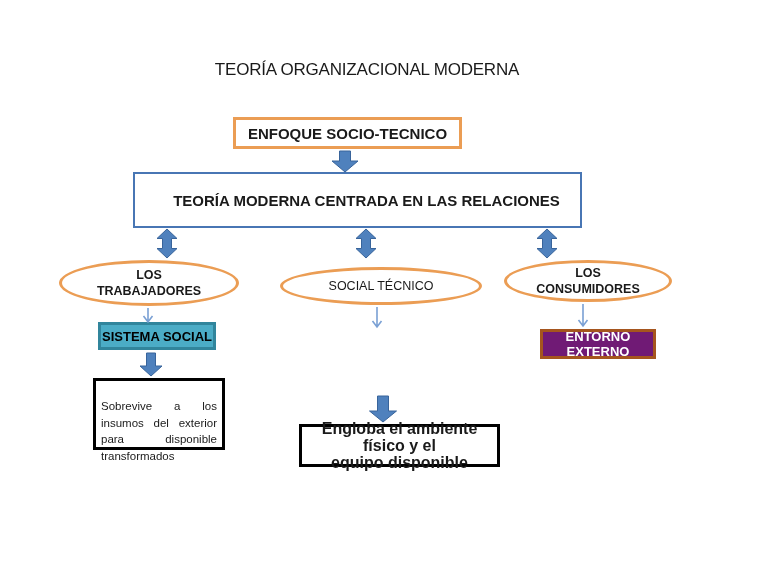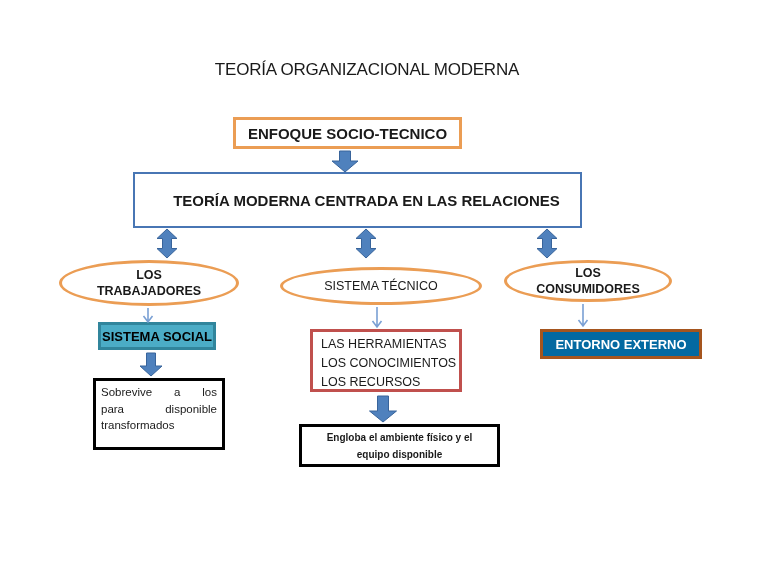--- a/index.html
+++ b/index.html
@@ -21,32 +21,32 @@
   .prewrap{white-space:pre-wrap;margin-left:18px;}
 
   .ellipse{border:3px solid #EB9D54;border-radius:50%;background:#fff;font-size:12.5px;line-height:16px;}
   #ellipse-trabajadores{left:59px;top:260px;width:180px;height:46px;}
   #ellipse-sistema-tecnico{left:280px;top:267px;width:202px;height:38px;}
   #ellipse-consumidores{left:504px;top:260px;width:168px;height:42px;}
 
   #sistema-social-box{left:98px;top:322px;width:118px;height:28px;background:#4BACC6;border:3px solid #31859C;
     color:#000000;font-size:13px;font-weight:bold;}
 
-  #entorno-box{left:540px;top:329px;width:162px;height:30px;background:#0369a1;border:3px solid #A5551E;
+  #entorno-box{left:540px;top:329px;width:116px;height:30px;background:#701a75;border:3px solid #A5551E;
     color:#fff;font-size:13px;font-weight:bold;}
 
   #herramientas-box{left:310px;top:329px;width:152px;height:63px;border:3px solid #C0504D;background:#fff;
     font-size:12.5px;line-height:19px;padding:3px 0 0 8px;}
 
   #sobrevive-box{left:93px;top:378px;width:132px;height:72px;border:3px solid #000;background:#fff;
-    font-size:11.5px;line-height:16.5px;padding:3px 5px;}
+    font-size:11.5px;line-height:16.5px;padding:17px 5px;}
   .just{text-align:justify;text-align-last:justify;}
 
   #engloba-box{left:299px;top:424px;width:201px;height:43px;border:3px solid #000;background:#fff;
-    font-size:10px;line-height:17px;}
+    font-size:16px;line-height:17px;}
 
   #arrow-layer{left:0;top:0;width:768px;height:576px;pointer-events:none;}
   .block-arrow{fill:#4F81BD;stroke:#38649B;stroke-width:1;}
   .thin-arrow{fill:none;stroke:#7AA0D4;stroke-width:1.6;}
 </style>
 </head>
 <body>
 
 <div id="slide">
 
@@ -59,44 +59,40 @@
   <div class="abs col" id="teoria-box">
     <div class="prewrap">TEORÍA MODERNA CENTRADA EN LAS RELACIONES</div>
   </div>
 
   <div class="abs col ellipse" id="ellipse-trabajadores">
     <div>LOS</div>
     <div>TRABAJADORES</div>
   </div>
 
   <div class="abs center ellipse" id="ellipse-sistema-tecnico">
-    <span>SISTEMA TÉCNICO</span>
+    <span>SOCIAL TÉCNICO</span>
   </div>
 
   <div class="abs col ellipse" id="ellipse-consumidores">
     <div>LOS</div>
     <div>CONSUMIDORES</div>
   </div>
 
   <div class="abs center" id="sistema-social-box">
     <span>SISTEMA SOCIAL</span>
   </div>
 
-  <div class="abs" id="herramientas-box">
-    <div>LAS HERRAMIENTAS</div>
-    <div>LOS CONOCIMIENTOS</div>
-    <div>LOS RECURSOS</div>
-  </div>
 
   <div class="abs center" id="entorno-box">
     <span>ENTORNO EXTERNO</span>
   </div>
 
   <div class="abs" id="sobrevive-box">
     <div class="just">Sobrevive a los</div>
+    <div class="just">insumos del exterior</div>
     <div class="just">para disponible</div>
     <div>transformados</div>
   </div>
 
   <div class="abs col" id="engloba-box">
     <div>Engloba el ambiente físico y el</div>
     <div>equipo disponible</div>
   </div>
 
   <svg class="abs" id="arrow-layer" viewBox="0 0 768 576" xmlns="http://www.w3.org/2000/svg">

